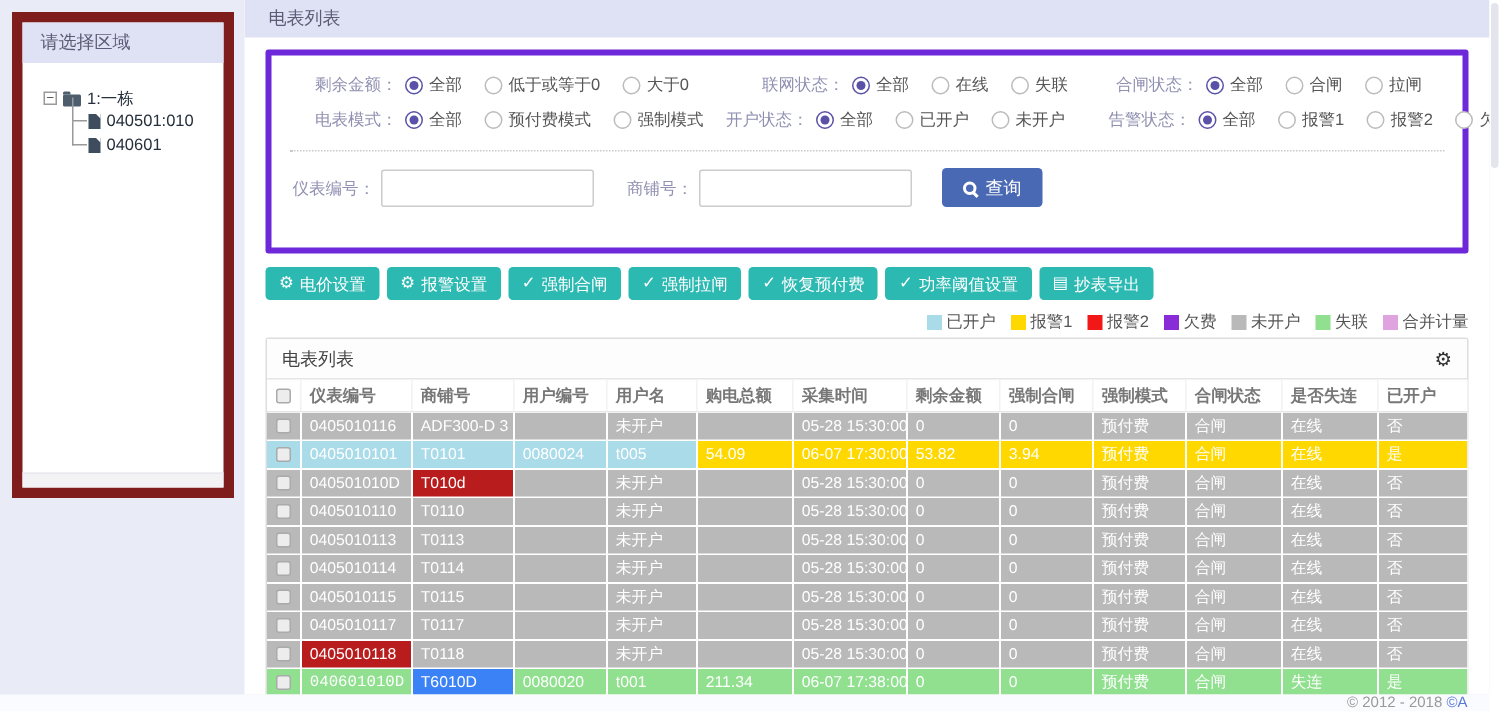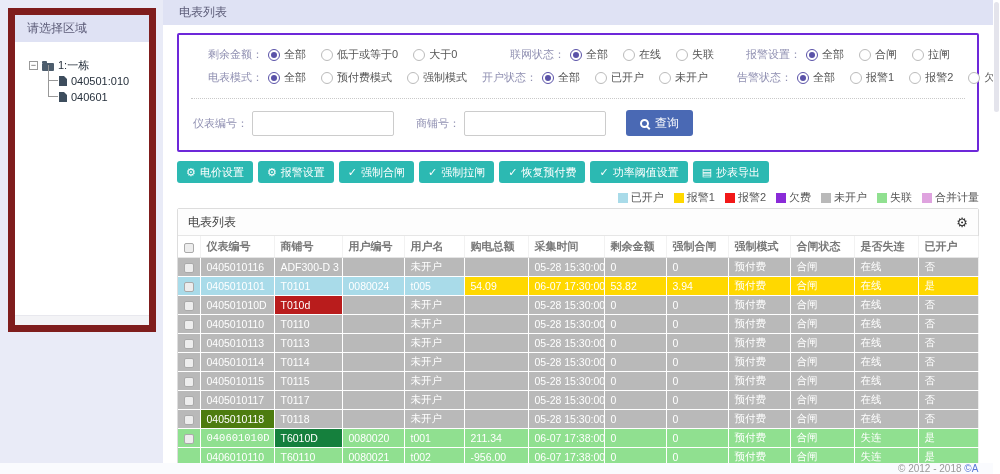--- a/index.html
+++ b/index.html
@@ -33,21 +33,21 @@
                       border-left:3px solid transparent; border-top:3px solid #fff; }
   .sidebar-footer { position:absolute; left:0; right:0; bottom:0; height:10px;
                     background:#f3f3f6; border-top:1px solid #e8e8ee; }
   
   .main { position:absolute; left:163px; top:0; width:830px; height:463px;
           background:#fff; overflow:hidden; }
   .main-header { height:25px; line-height:25px; background:#dfe2f4; color:#5c5c78;
                  font-size:12px; padding-left:16px; }
   .main-body { padding:8px 14px 0; }
   
-  .filter-box { border:2px solid #6d28d9; border-radius:2px; padding:8px 12px 14px; }
+  .filter-box { border:4px solid #6d28d9; border-radius:2px; padding:8px 12px 27px; }
   .filter-row { display:flex; align-items:center; height:23px; }
   .filter-group { display:flex; align-items:center; }
   .fg0 { width:392px; } .fg1 { width:238px; } .fg2 { flex:1; }
   .filter-label { color:#9090b2; font-size:11px; width:72px; text-align:right;
                   margin-right:5px; white-space:nowrap; }
   .radio-opt { display:flex; align-items:center; margin-right:15px; cursor:pointer; }
   .radio { width:12px; height:12px; border:1px solid #bbb; border-radius:50%; margin-right:4px;
            background:#fff; position:relative; flex:0 0 auto; }
   .radio.sel { border-color:#5a52a8; }
   .radio.sel::after { content:''; position:absolute; left:2px; top:2px; width:6px; height:6px;
@@ -156,21 +156,21 @@
               <label class="radio-opt">
                 <span class="radio"></span>
                 <span class="opt-text">在线</span>
               </label>
               <label class="radio-opt">
                 <span class="radio"></span>
                 <span class="opt-text">失联</span>
               </label>
             </div>
             <div class="filter-group fg2">
-              <span class="filter-label">报警设置：</span>
+              <span class="filter-label">合闸状态：</span>
               <label class="radio-opt">
                 <span class="radio sel"></span>
                 <span class="opt-text">全部</span>
               </label>
               <label class="radio-opt">
                 <span class="radio"></span>
                 <span class="opt-text">合闸</span>
               </label>
               <label class="radio-opt">
                 <span class="radio"></span>
@@ -460,37 +460,37 @@
                 <td style="background: rgb(185, 185, 185);">05-28 15:30:00</td>
                 <td style="background: rgb(185, 185, 185);">0</td>
                 <td style="background: rgb(185, 185, 185);">0</td>
                 <td style="background: rgb(185, 185, 185);">预付费</td>
                 <td style="background: rgb(185, 185, 185);">合闸</td>
                 <td style="background: rgb(185, 185, 185);">在线</td>
                 <td style="background: rgb(185, 185, 185);">否</td>
               </tr>
               <tr>
                 <td style="background: rgb(185, 185, 185);"><span class="cb"></span></td>
-                <td style="background: #4d7c0f;">0405010118</td>
+                <td style="background: #b91c1c;">0405010118</td>
                 <td style="background: rgb(185, 185, 185);">T0118</td>
                 <td style="background: rgb(185, 185, 185);"></td>
                 <td style="background: rgb(185, 185, 185);">未开户</td>
                 <td style="background: rgb(185, 185, 185);"></td>
                 <td style="background: rgb(185, 185, 185);">05-28 15:30:00</td>
                 <td style="background: rgb(185, 185, 185);">0</td>
                 <td style="background: rgb(185, 185, 185);">0</td>
                 <td style="background: rgb(185, 185, 185);">预付费</td>
                 <td style="background: rgb(185, 185, 185);">合闸</td>
                 <td style="background: rgb(185, 185, 185);">在线</td>
                 <td style="background: rgb(185, 185, 185);">否</td>
               </tr>
               <tr>
                 <td style="background: rgb(144, 224, 144);"><span class="cb"></span></td>
                 <td style="background: rgb(144, 224, 144); font-family: Liberation Mono, monospace;">040601010D</td>
-                <td style="background: #15803d;">T6010D</td>
+                <td style="background: #3b82f6;">T6010D</td>
                 <td style="background: rgb(144, 224, 144);">0080020</td>
                 <td style="background: rgb(144, 224, 144);">t001</td>
                 <td style="background: rgb(144, 224, 144);">211.34</td>
                 <td style="background: rgb(144, 224, 144);">06-07 17:38:00</td>
                 <td style="background: rgb(144, 224, 144);">0</td>
                 <td style="background: rgb(144, 224, 144);">0</td>
                 <td style="background: rgb(144, 224, 144);">预付费</td>
                 <td style="background: rgb(144, 224, 144);">合闸</td>
                 <td style="background: rgb(144, 224, 144);">失连</td>
                 <td style="background: rgb(144, 224, 144);">是</td>

